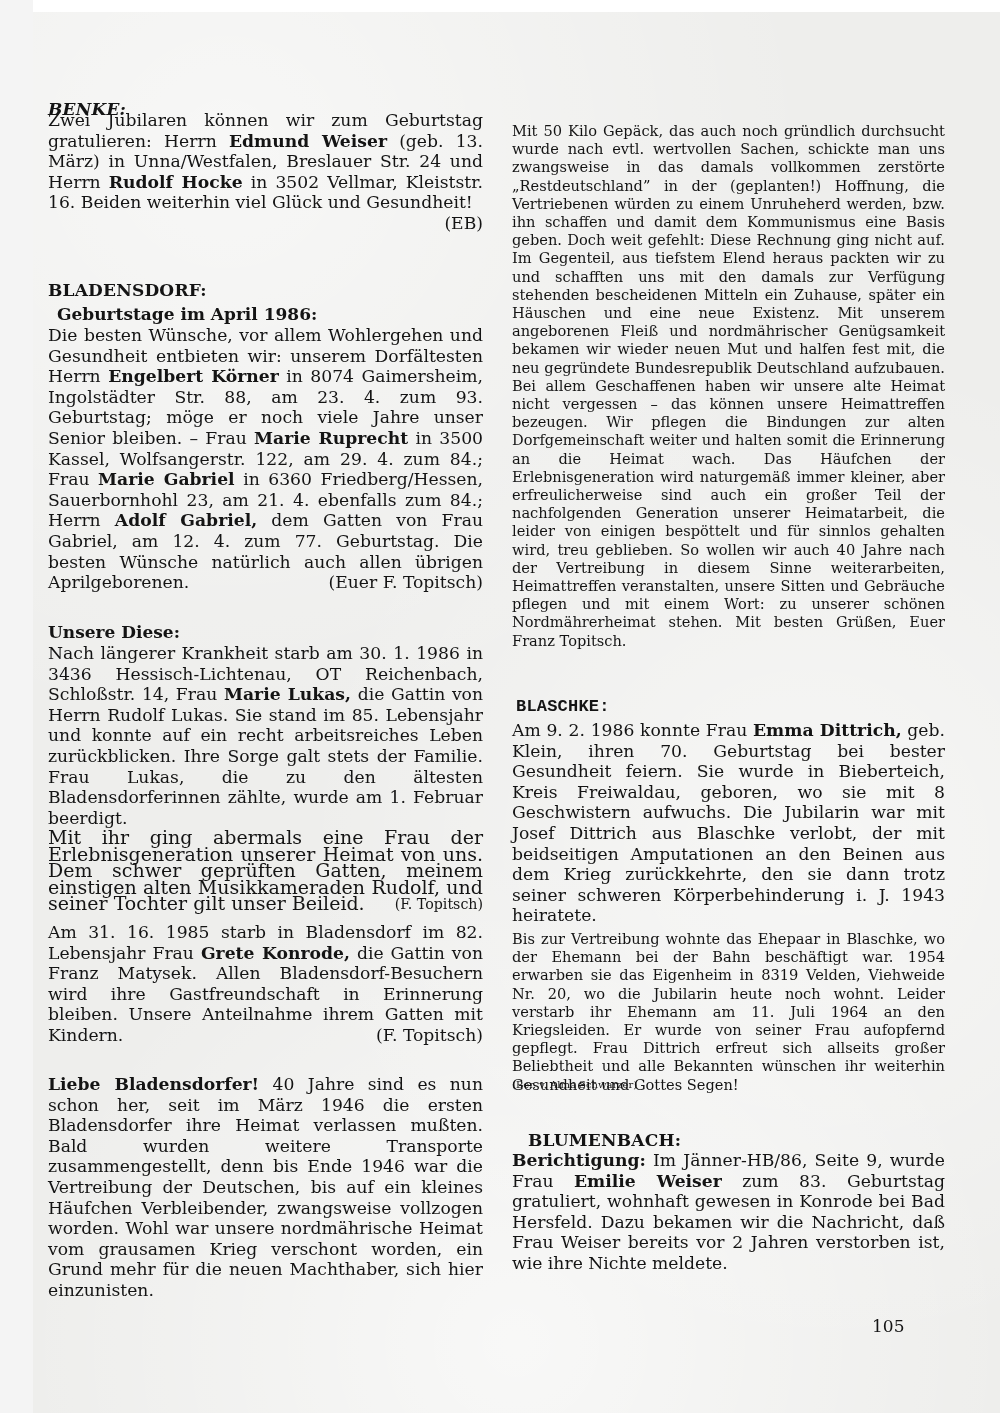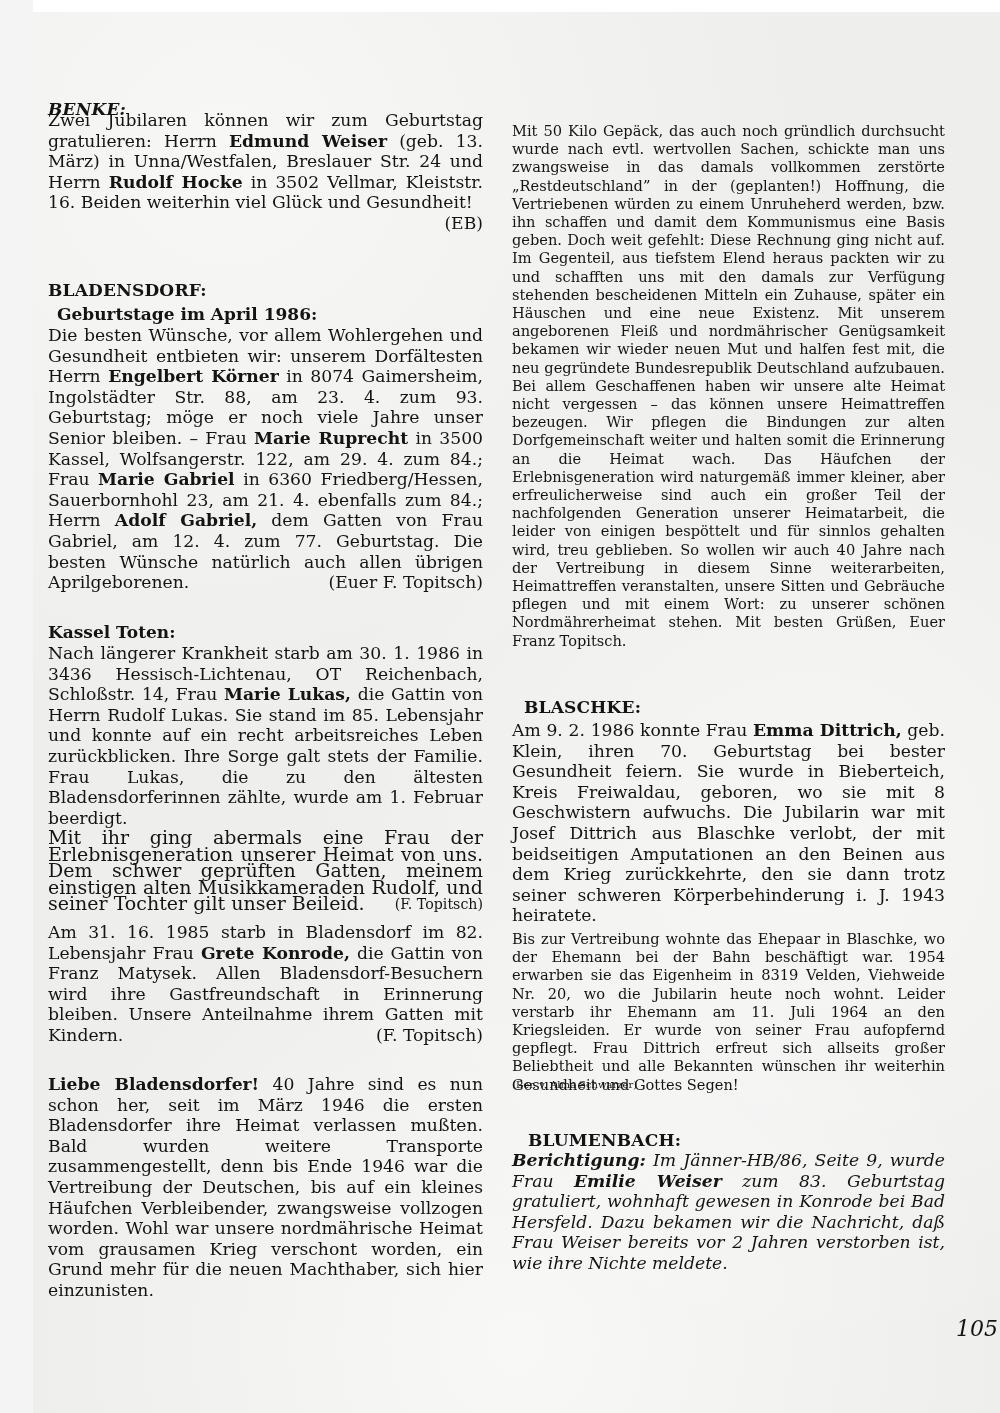--- a/index.html
+++ b/index.html
@@ -25,52 +25,52 @@
   .h { font-weight: bold; font-size: 17px; line-height: 20px; letter-spacing: 0.2px; }
   .sub { font-weight: bold; font-size: 17px; line-height: 21px; }
   .p { font-size: 17.2px; line-height: 20.6px; text-align: justify; margin: 0; }
   .p.small { font-size: 19px; line-height: 16.6px; }
   .right { text-align: right; }
   b { font-weight: bold; }
   .sig { float: right; }
   .clr::after { content: ""; display: block; clear: both; }
 
   .abs { position: absolute; }
-  .page-number { position: absolute; left: 956px; top: 1316px; font-size: 22px; font-style: italic; }
+  .page-number { position: absolute; left: 872px; top: 1316px; font-size: 17px; }
 </style>
 </head>
 <body>
 
 <div class="top-strip"></div>
 <div class="scan"></div>
 
 <div class="col col-left">
 
   <div class="abs h" style="top:99px;left:0;font-style:italic;">BENKE:</div>
   <p class="abs p clr" style="top:110px;left:0;width:435px;"><span>Zwei Jubilaren können wir zum Geburtstag gratulieren: Herrn </span><b>Edmund Weiser</b><span> (geb. 13. März) in Unna/Westfalen, Breslauer Str. 24 und Herrn </span><b>Rudolf Hocke</b><span> in 3502 Vellmar, Kleiststr. 16. Beiden weiterhin viel Glück und Gesundheit!</span><span class="sig">(EB)</span></p>
 
   <div class="abs h" style="top:280px;left:0;">BLADENSDORF:</div>
   <div class="abs sub" style="top:304px;left:0;margin-left:9px;">Geburtstage im April 1986:</div>
   <p class="abs p clr" style="top:325px;left:0;width:435px;"><span>Die besten Wünsche, vor allem Wohlergehen und Gesundheit entbieten wir: unserem Dorfältesten Herrn </span><b>Engelbert Körner</b><span> in 8074 Gaimersheim, Ingolstädter Str. 88, am 23. 4. zum 93. Geburtstag; möge er noch viele Jahre unser Senior bleiben. – Frau </span><b>Marie Ruprecht</b><span> in 3500 Kassel, Wolfsangerstr. 122, am 29. 4. zum 84.; Frau </span><b>Marie Gabriel</b><span> in 6360 Friedberg/Hessen, Sauerbornhohl 23, am 21. 4. ebenfalls zum 84.; Herrn </span><b>Adolf Gabriel,</b><span> dem Gatten von Frau Gabriel, am 12. 4. zum 77. Geburtstag. Die besten Wünsche natürlich auch allen übrigen Aprilgeborenen.</span><span class="sig">(Euer F. Topitsch)</span></p>
 
-  <div class="abs sub" style="top:622px;left:0;">Kassel Toten:</div>
+  <div class="abs sub" style="top:622px;left:0;">Unsere Diese:</div>
   <p class="abs p" style="top:643px;left:0;width:435px;"><span>Nach längerer Krankheit starb am 30. 1. 1986 in 3436 Hessisch-Lichtenau, OT Reichenbach, Schloßstr. 14, Frau </span><b>Marie Lukas,</b><span> die Gattin von Herrn Rudolf Lukas. Sie stand im 85. Lebensjahr und konnte auf ein recht arbeitsreiches Leben zurückblicken. Ihre Sorge galt stets der Familie. Frau Lukas, die zu den ältesten Bladensdorferinnen zählte, wurde am 1. Februar beerdigt.</span></p>
   <p class="abs p small" style="top:829px;left:0;width:435px;">Mit ihr ging abermals eine Frau der Erlebnisgeneration unserer Heimat von uns. Dem schwer geprüften Gatten, meinem einstigen alten Musikkameraden Rudolf, und seiner Tochter gilt unser Beileid.</p>
   <div class="abs right" style="top:896px;left:0;width:435px;font-size:14.2px;">(F. Topitsch)</div>
 
   <p class="abs p clr" style="top:922px;left:0;width:435px;"><span>Am 31. 16. 1985 starb in Bladensdorf im 82. Lebensjahr Frau </span><b>Grete Konrode,</b><span> die Gattin von Franz Matysek. Allen Bladensdorf-Besuchern wird ihre Gastfreundschaft in Erinnerung bleiben. Unsere Anteilnahme ihrem Gatten mit Kindern.</span><span class="sig">(F. Topitsch)</span></p>
 
   <p class="abs p" style="top:1074px;left:0;width:435px;"><b>Liebe Bladensdorfer!</b><span> 40 Jahre sind es nun schon her, seit im März 1946 die ersten Bladensdorfer ihre Heimat verlassen mußten. Bald wurden weitere Transporte zusammengestellt, denn bis Ende 1946 war die Vertreibung der Deutschen, bis auf ein kleines Häufchen Verbleibender, zwangsweise vollzogen worden. Wohl war unsere nordmährische Heimat vom grausamen Krieg verschont worden, ein Grund mehr für die neuen Machthaber, sich hier einzunisten.</span></p>
 </div>
 
 <div class="col col-right">
   <p class="abs p small" style="top:122px;left:0;width:433px;font-size:14.6px;line-height:18.2px;">Mit 50 Kilo Gepäck, das auch noch gründlich durchsucht wurde nach evtl. wertvollen Sachen, schickte man uns zwangsweise in das damals vollkommen zerstörte „Restdeutschland” in der (geplanten!) Hoffnung, die Vertriebenen würden zu einem Unruheherd werden, bzw. ihn schaffen und damit dem Kommunismus eine Basis geben. Doch weit gefehlt: Diese Rechnung ging nicht auf. Im Gegenteil, aus tiefstem Elend heraus packten wir zu und schafften uns mit den damals zur Verfügung stehenden bescheidenen Mitteln ein Zuhause, später ein Häuschen und eine neue Existenz. Mit unserem angeborenen Fleiß und nordmährischer Genügsamkeit bekamen wir wieder neuen Mut und halfen fest mit, die neu gegründete Bundesrepublik Deutschland aufzubauen. Bei allem Geschaffenen haben wir unsere alte Heimat nicht vergessen – das können unsere Heimattreffen bezeugen. Wir pflegen die Bindungen zur alten Dorfgemeinschaft weiter und halten somit die Erinnerung an die Heimat wach. Das Häufchen der Erlebnisgeneration wird naturgemäß immer kleiner, aber erfreulicherweise sind auch ein großer Teil der nachfolgenden Generation unserer Heimatarbeit, die leider von einigen bespöttelt und für sinnlos gehalten wird, treu geblieben. So wollen wir auch 40 Jahre nach der Vertreibung in diesem Sinne weiterarbeiten, Heimattreffen veranstalten, unsere Sitten und Gebräuche pflegen und mit einem Wort: zu unserer schönen Nordmährerheimat stehen. Mit besten Grüßen, Euer Franz Topitsch.</p>
 
-  <div class="abs h" style="top:697px;left:12px;">BLASCHKE:</div>
+  <div class="abs h" style="top:697px;left:4px;font-family:Liberation Mono, monospace;">BLASCHKE:</div>
   <p class="abs p" style="top:720px;left:0;width:433px;"><span>Am 9. 2. 1986 konnte Frau </span><b>Emma Dittrich,</b><span> geb. Klein, ihren 70. Geburtstag bei bester Gesundheit feiern. Sie wurde in Bieberteich, Kreis Freiwaldau, geboren, wo sie mit 8 Geschwistern aufwuchs. Die Jubilarin war mit Josef Dittrich aus Blaschke verlobt, der mit beidseitigen Amputationen an den Beinen aus dem Krieg zurückkehrte, den sie dann trotz seiner schweren Körperbehinderung i. J. 1943 heiratete.</span></p>
   <p class="abs p small" style="top:930px;left:0;width:433px;font-size:14.6px;line-height:18.2px;">Bis zur Vertreibung wohnte das Ehepaar in Blaschke, wo der Ehemann bei der Bahn beschäftigt war. 1954 erwarben sie das Eigenheim in 8319 Velden, Viehweide Nr. 20, wo die Jubilarin heute noch wohnt. Leider verstarb ihr Ehemann am 11. Juli 1964 an den Kriegsleiden. Er wurde von seiner Frau aufopfernd gepflegt. Frau Dittrich erfreut sich allseits großer Beliebtheit und alle Bekannten wünschen ihr weiterhin Gesundheit und Gottes Segen!</p>
   <div class="abs" style="top:1079px;left:0;font-size:10px;">(Ber. v. Alma Schwarzer)</div>
 
   <div class="abs h" style="top:1122px;left:16px;margin-top:8px;">BLUMENBACH:</div>
-  <p class="abs p" style="top:1150px;left:0;width:433px;font-style:italic;"><b>Berichtigung:</b><span> Im Jänner-HB/86, Seite 9, wurde Frau </span><b>Emilie Weiser</b><span> zum 83. Geburtstag gratuliert, wohnhaft gewesen in Konrode bei Bad Hersfeld. Dazu bekamen wir die Nachricht, daß Frau Weiser bereits vor 2 Jahren verstorben ist, wie ihre Nichte meldete.</span></p>
+  <p class="abs p" style="top:1150px;left:0;width:433px;"><b>Berichtigung:</b><span> Im Jänner-HB/86, Seite 9, wurde Frau </span><b>Emilie Weiser</b><span> zum 83. Geburtstag gratuliert, wohnhaft gewesen in Konrode bei Bad Hersfeld. Dazu bekamen wir die Nachricht, daß Frau Weiser bereits vor 2 Jahren verstorben ist, wie ihre Nichte meldete.</span></p>
 </div>
 
 <div class="page-number">105</div>
 
 </body></html>

